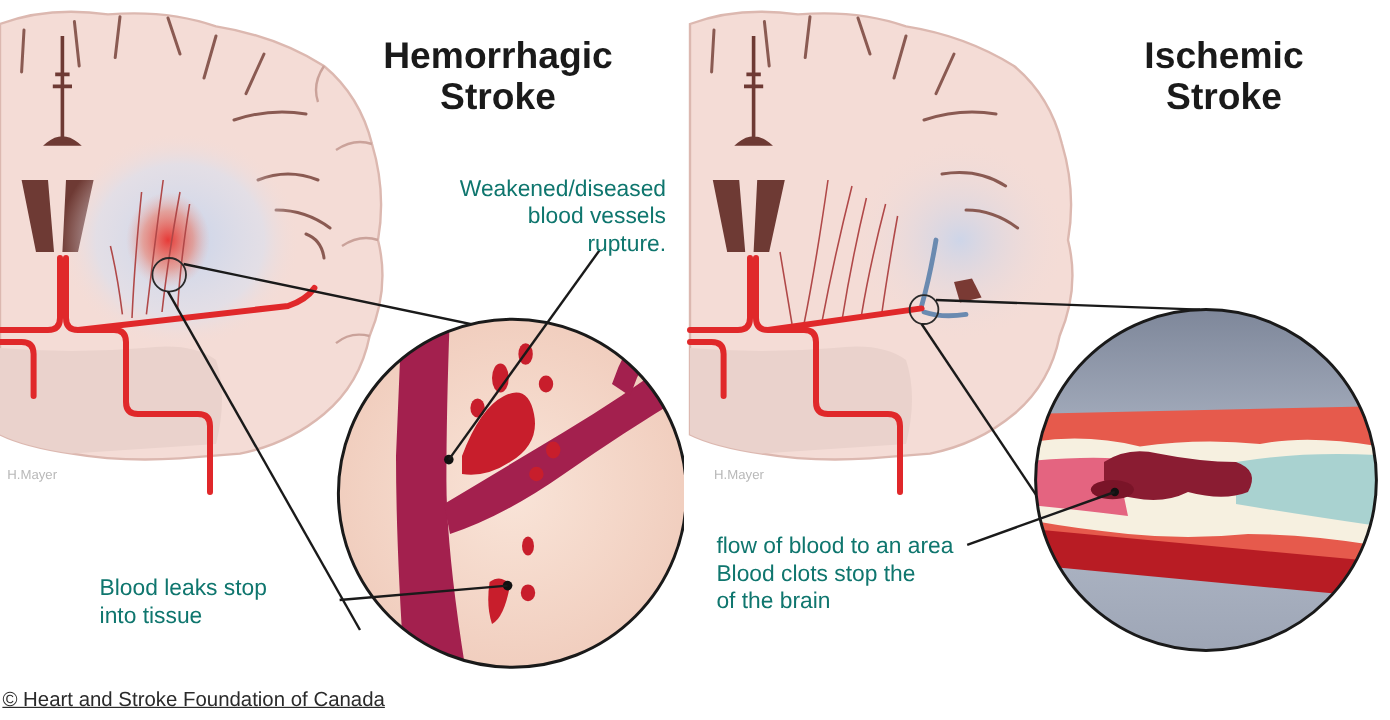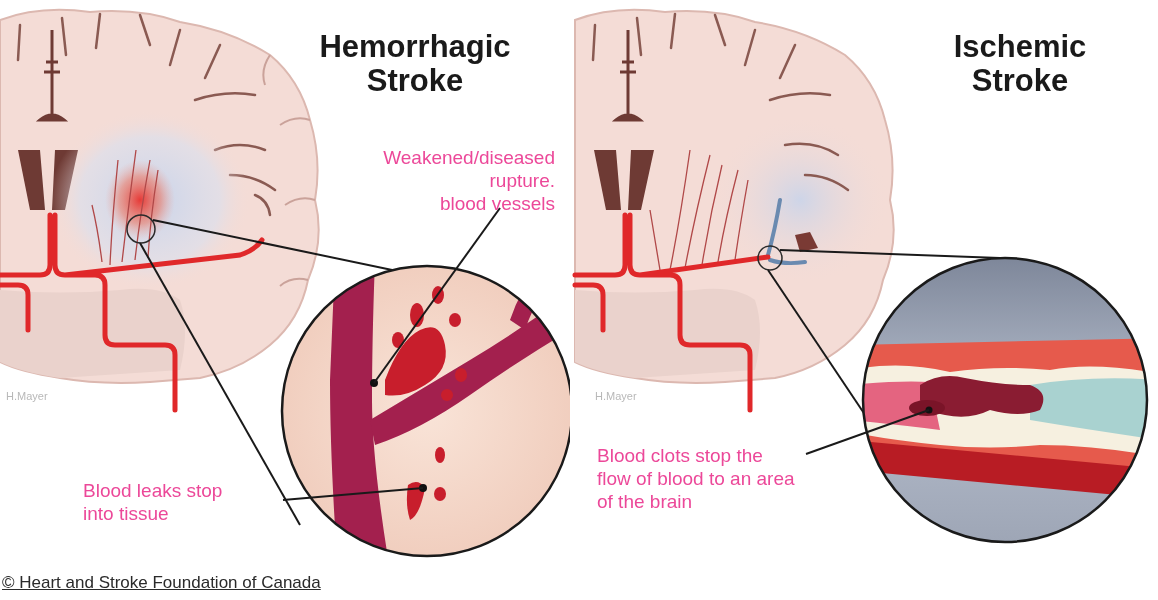--- a/index.html
+++ b/index.html
@@ -2,21 +2,21 @@
 <html><head>
 <meta charset="utf-8">
 <style>
   html, body { margin: 0; padding: 0; background: #ffffff; }
   body { width: 1158px; height: 600px; position: relative; overflow: hidden; font-family: "Liberation Sans", sans-serif; }
   .panel { position: absolute; top: 0; height: 600px; }
   .panel-left { left: 0; width: 570px; }
   .panel-right { left: 570px; width: 588px; }
   svg.illus { position: absolute; left: 0; top: 0; }
   .title { position: absolute; font-weight: bold; font-size: 31px; line-height: 34px; color: #1a1a1a; text-align: center; }
-  .label { position: absolute; font-size: 19px; line-height: 23px; color: #ec4899; }
+  .label { position: absolute; font-size: 19px; line-height: 23px; color: #0f766e; }
   .credit { position: absolute; font-size: 11px; color: #b8b8b8; }
   .copyright { position: absolute; left: 2px; top: 573px; font-size: 17px; color: #2a2a2a; text-decoration: underline; }
 </style>
 </head>
 <body>
 
 <div class="panel panel-left">
   <svg class="illus" width="570" height="600" viewBox="0 0 570 600">
     <defs>
       <radialGradient id="halo1" cx="0.5" cy="0.5" r="0.5">
@@ -92,22 +92,22 @@
     <line x1="423" y1="488" x2="283" y2="500" stroke="#1a1a1a" stroke-width="2"></line>
   </svg>
 
   <div class="title" style="left:310px; top:30px; width:210px;">
     <div>Hemorrhagic</div>
     <div>Stroke</div>
   </div>
 
   <div class="label" style="left:325px; top:146px; width:230px; text-align:right;">
     <div>Weakened/diseased</div>
+    <div>blood vessels</div>
     <div>rupture.</div>
-    <div>blood vessels</div>
   </div>
 
   <div class="label" style="left:83px; top:479px;">
     <div>Blood leaks stop</div>
     <div>into tissue</div>
   </div>
 
   <div class="credit" style="left:6px; top:390px;">H.Mayer</div>
 </div>
 
@@ -162,21 +162,21 @@
     </g>
     <line x1="359" y1="410" x2="236" y2="454" stroke="#1a1a1a" stroke-width="2"></line>
   </svg>
 
   <div class="title" style="left:345px; top:30px; width:210px;">
     <div>Ischemic</div>
     <div>Stroke</div>
   </div>
 
   <div class="label" style="left:27px; top:444px;">
+    <div>flow of blood to an area</div>
     <div>Blood clots stop the</div>
-    <div>flow of blood to an area</div>
     <div>of the brain</div>
   </div>
 
   <div class="credit" style="left:25px; top:390px;">H.Mayer</div>
 </div>
 
 <div class="copyright">© Heart and Stroke Foundation of Canada</div>
 
 </body></html>

